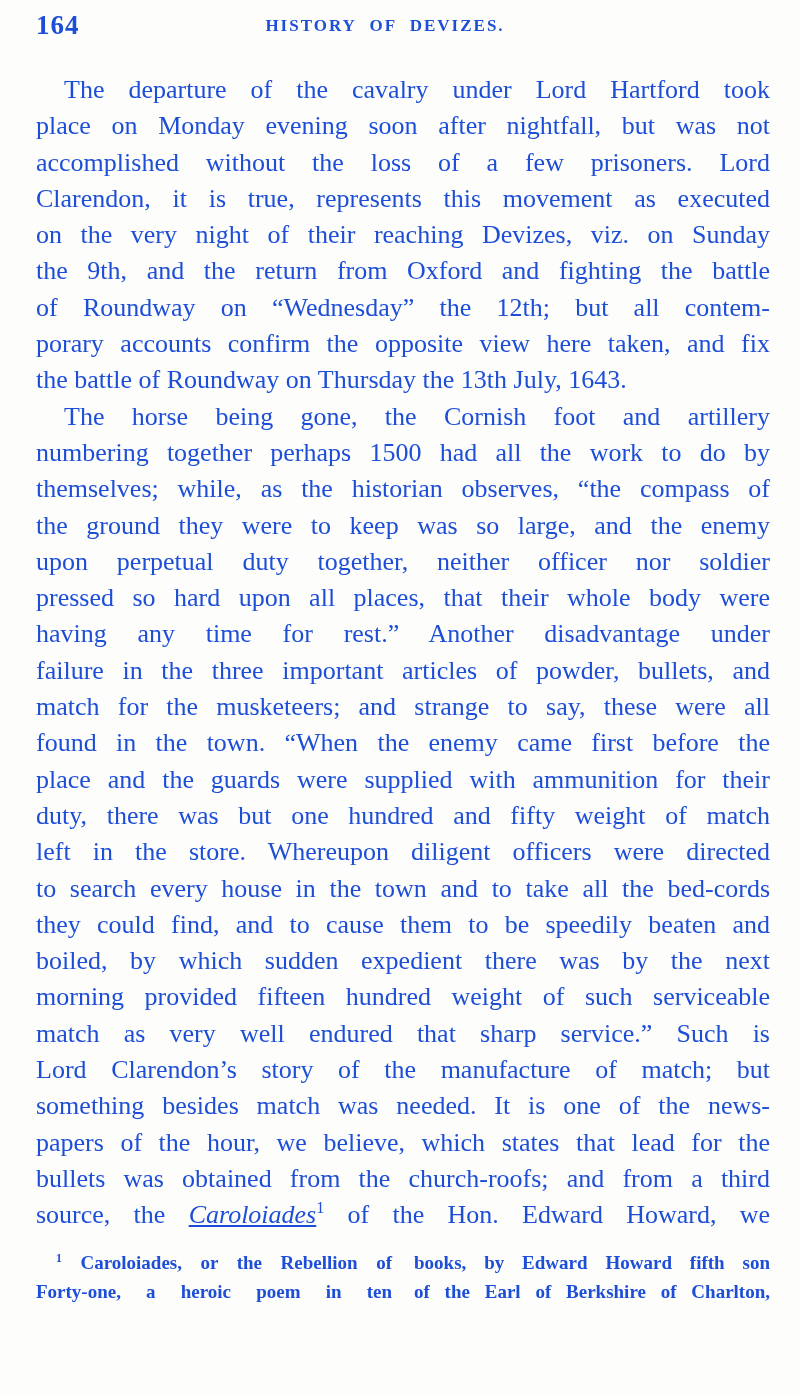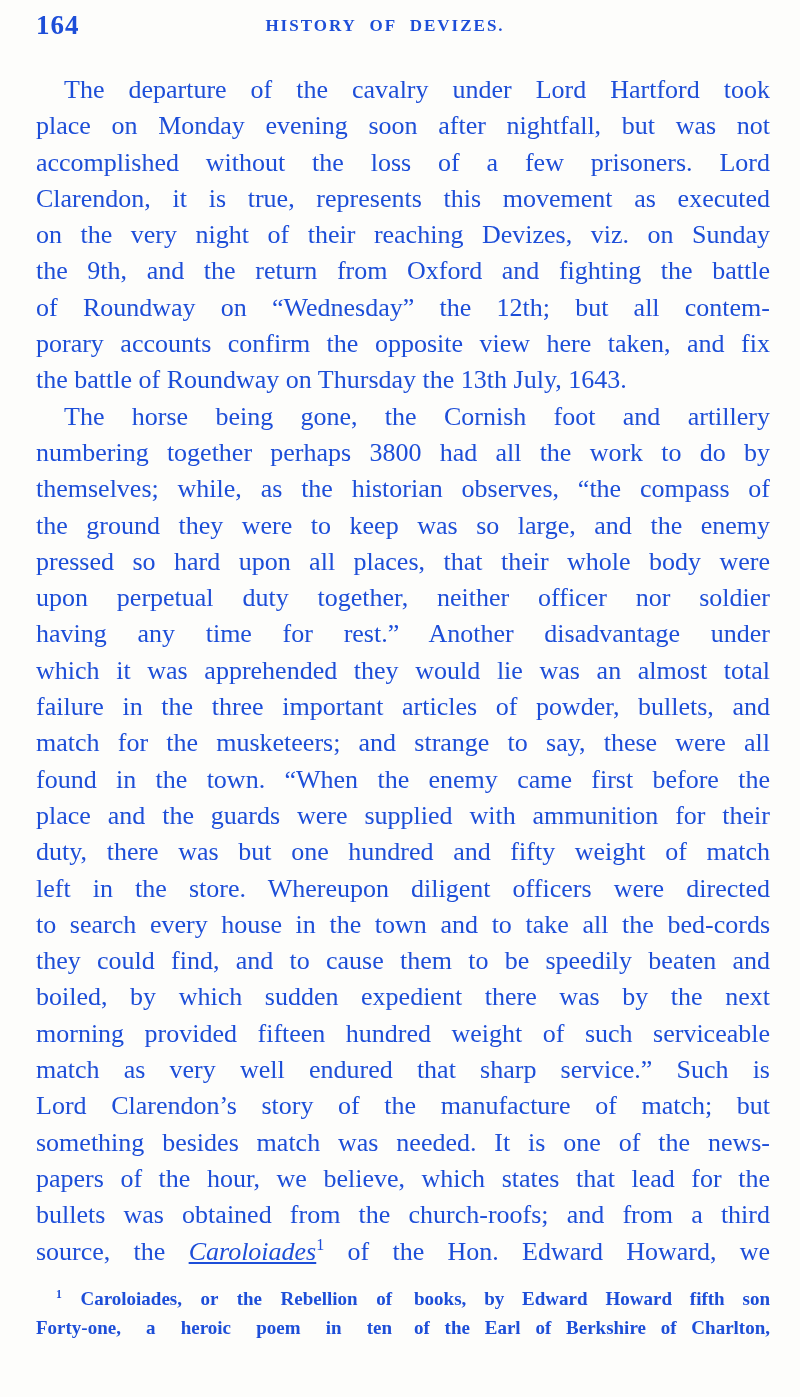--- a/index.html
+++ b/index.html
@@ -79,27 +79,26 @@
       <div class="line indent">The departure of the cavalry under Lord Hartford took</div>
       <div class="line">place on Monday evening soon after nightfall, but was not</div>
       <div class="line">accomplished without the loss of a few prisoners. Lord</div>
       <div class="line">Clarendon, it is true, represents this movement as executed</div>
       <div class="line">on the very night of their reaching Devizes, viz. on Sunday</div>
       <div class="line">the 9th, and the return from Oxford and fighting the battle</div>
       <div class="line">of Roundway on “Wednesday” the 12th; but all contem-</div>
       <div class="line">porary accounts confirm the opposite view here taken, and fix</div>
       <div class="line endline">the battle of Roundway on Thursday the 13th July, 1643.</div>
       <div class="line indent">The horse being gone, the Cornish foot and artillery</div>
-      <div class="line">numbering together perhaps 3800 had all the work to do by</div>
+      <div class="line">numbering together perhaps 1500 had all the work to do by</div>
       <div class="line">themselves; while, as the historian observes, “the compass of</div>
       <div class="line">the ground they were to keep was so large, and the enemy</div>
+      <div class="line">upon perpetual duty together, neither officer nor soldier</div>
       <div class="line">pressed so hard upon all places, that their whole body were</div>
-      <div class="line">upon perpetual duty together, neither officer nor soldier</div>
       <div class="line">having any time for rest.” Another disadvantage under</div>
-      <div class="line">which it was apprehended they would lie was an almost total</div>
       <div class="line">failure in the three important articles of powder, bullets, and</div>
       <div class="line">match for the musketeers; and strange to say, these were all</div>
       <div class="line">found in the town. “When the enemy came first before the</div>
       <div class="line">place and the guards were supplied with ammunition for their</div>
       <div class="line">duty, there was but one hundred and fifty weight of match</div>
       <div class="line">left in the store. Whereupon diligent officers were directed</div>
       <div class="line">to search every house in the town and to take all the bed-cords</div>
       <div class="line">they could find, and to cause them to be speedily beaten and</div>
       <div class="line">boiled, by which sudden expedient there was by the next</div>
       <div class="line">morning provided fifteen hundred weight of such serviceable</div>

